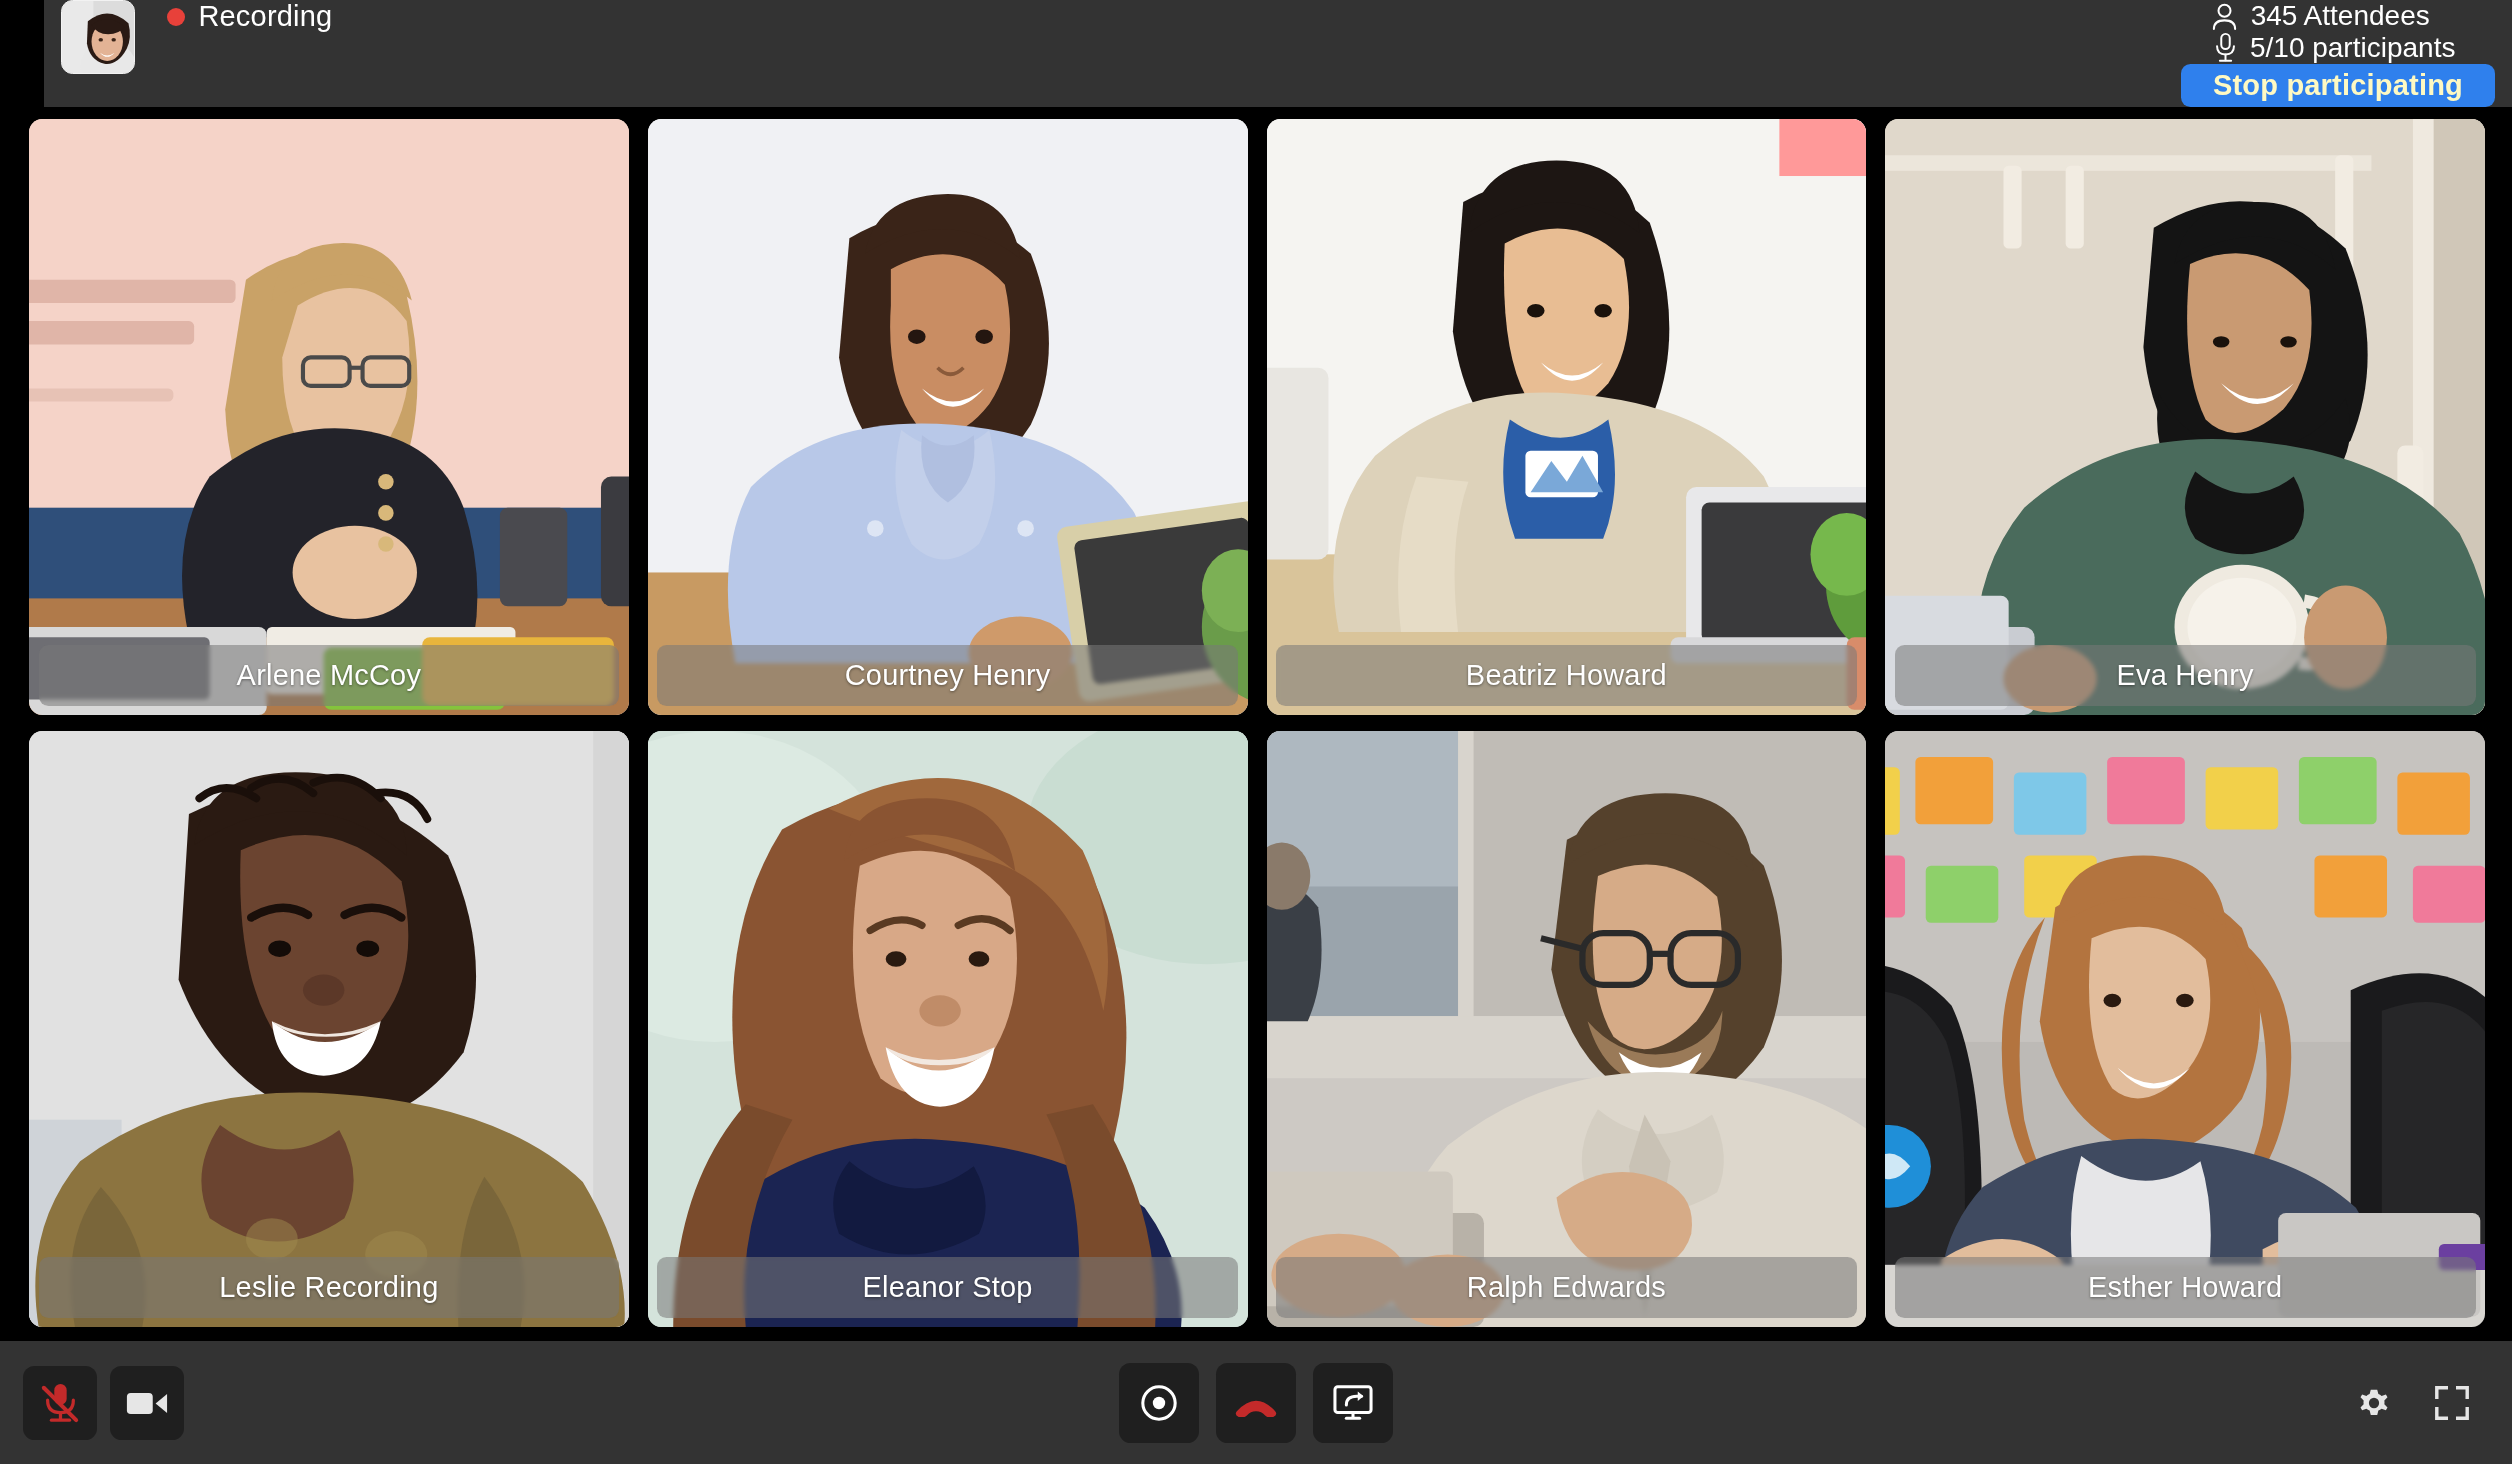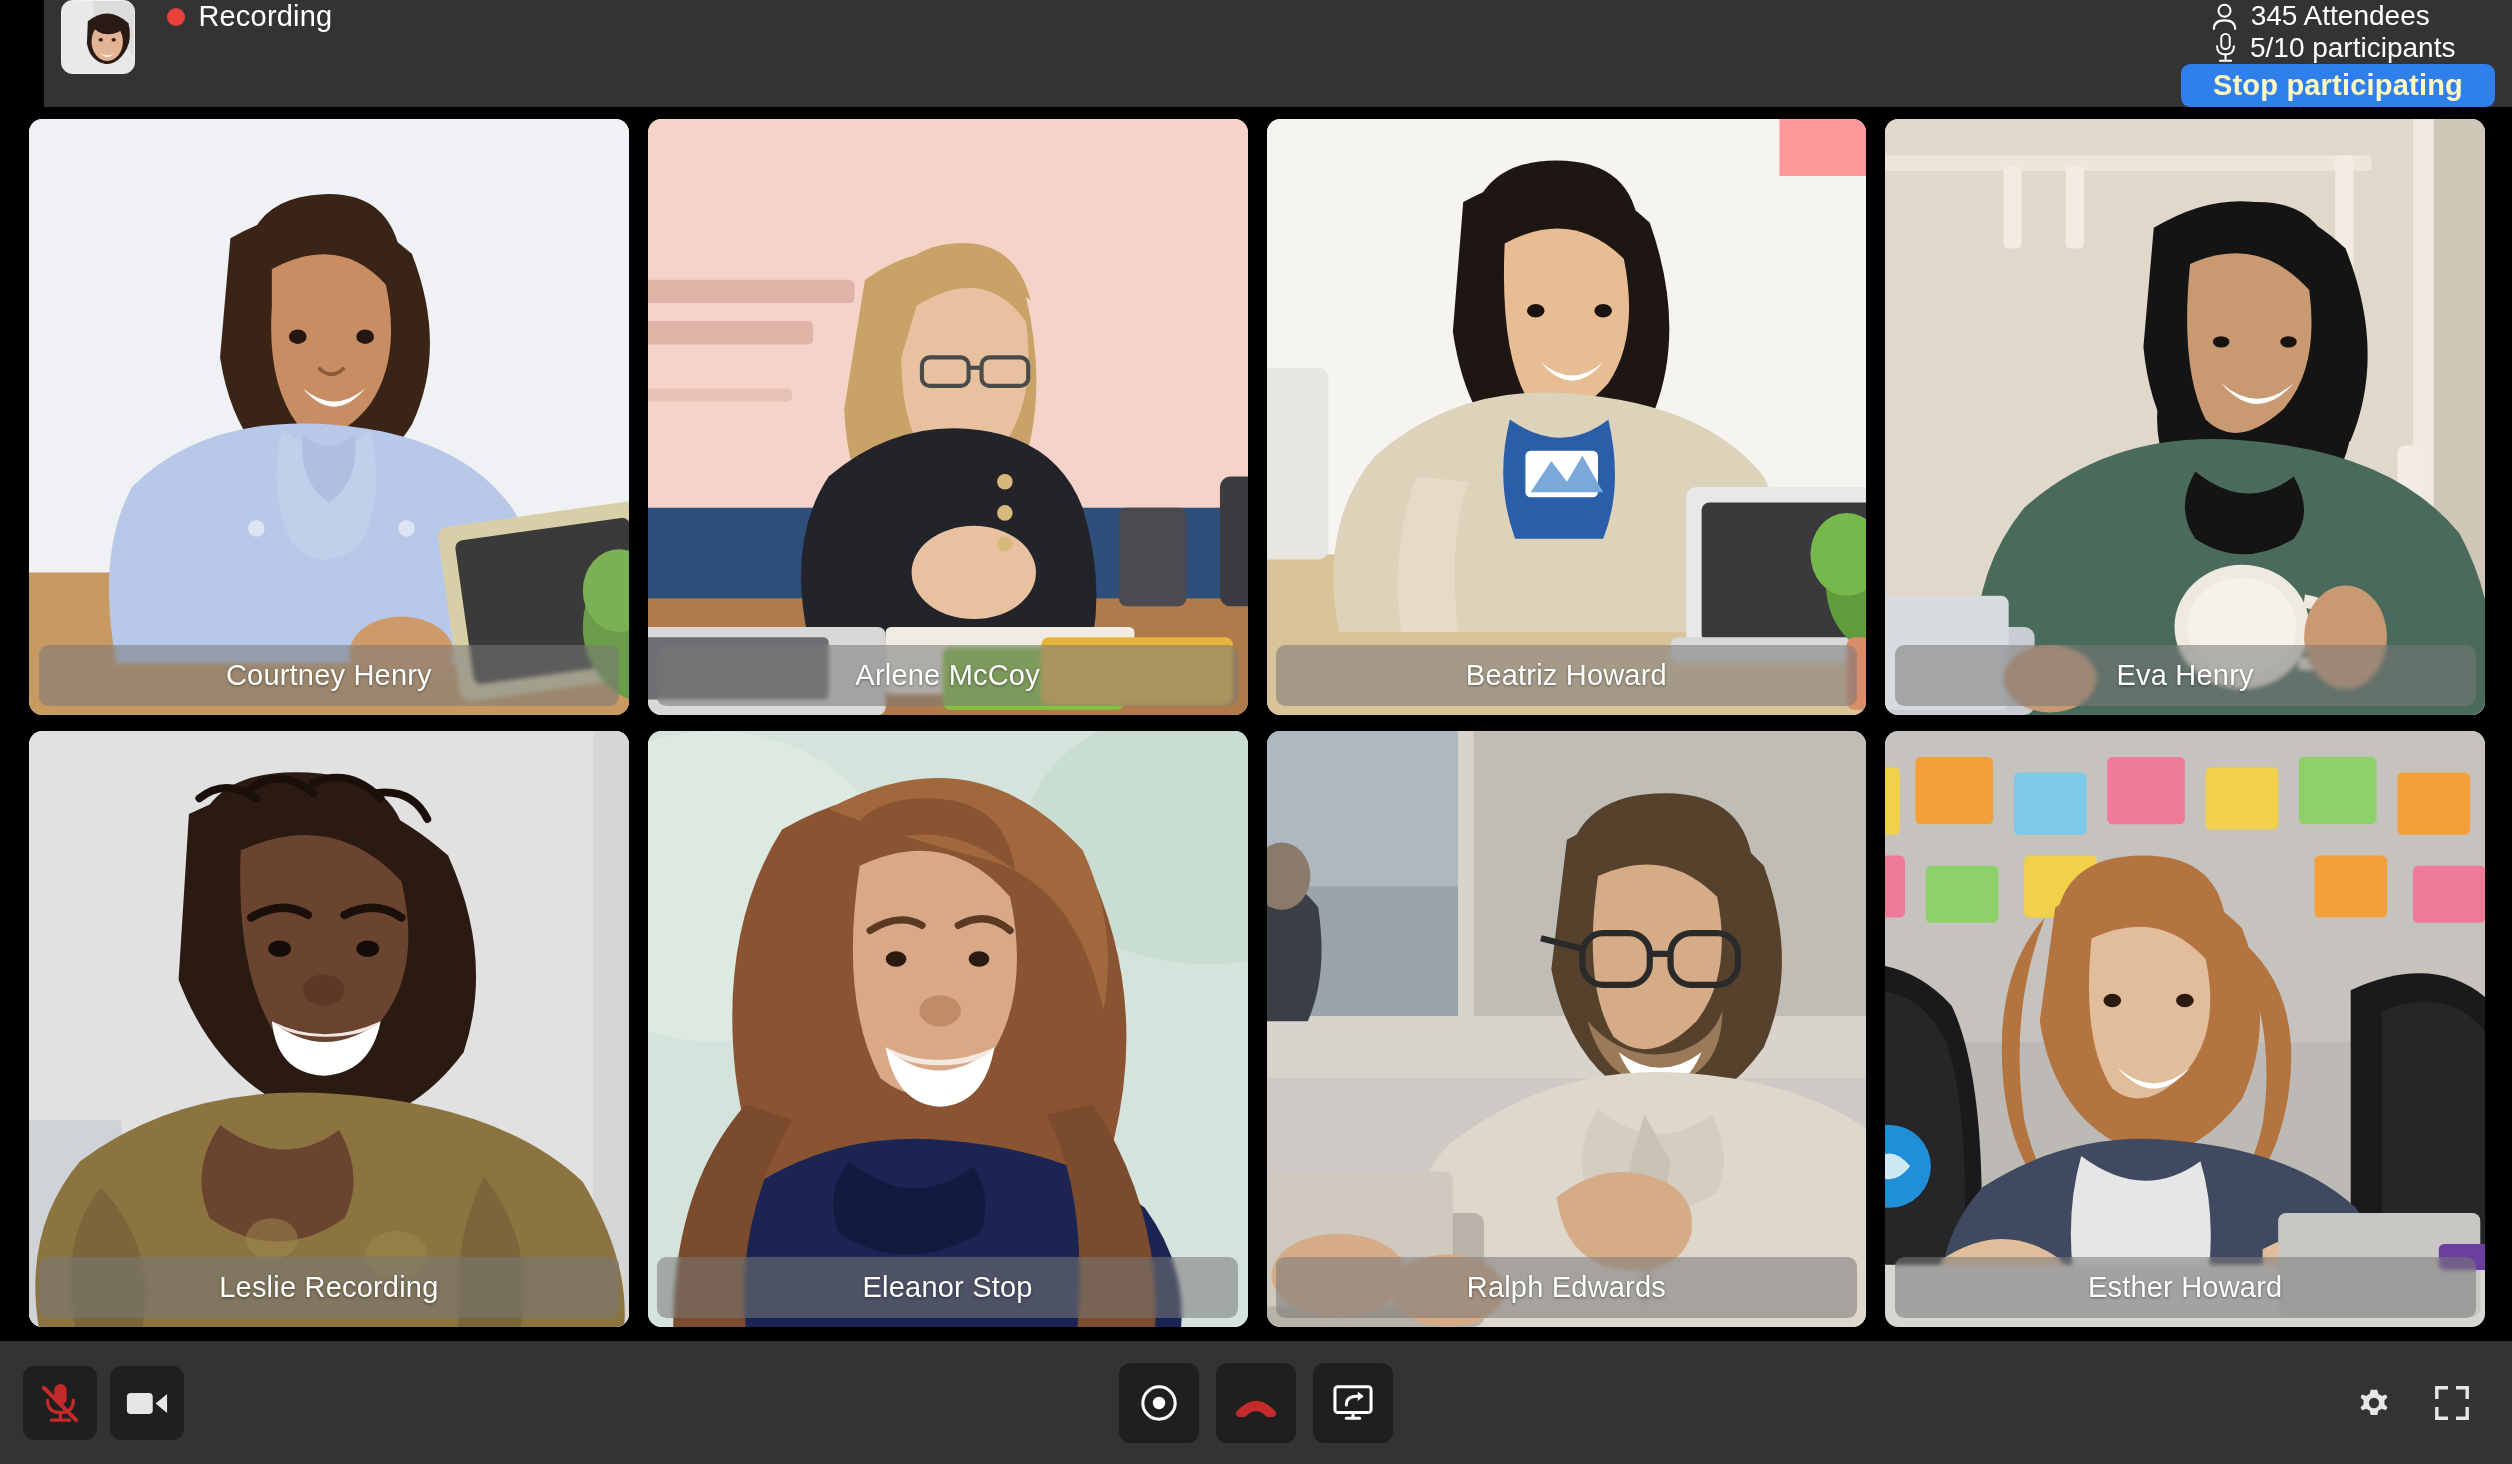--- a/index.html
+++ b/index.html
@@ -246,51 +246,20 @@
         </span>
         <span>5/10 participants</span>
       </div>
 
       <button class="stop-btn">Stop participating</button>
     </div>
   </div>
 
   <div class="stage">
     <div class="grid">
-
-      <div class="tile">
-        <div class="photo">
-          <svg viewBox="0 0 300 230" preserveAspectRatio="xMidYMid slice" aria-hidden="true">
-            <rect width="300" height="230" fill="#eceef1"></rect>
-            <rect x="0" y="0" width="300" height="175" fill="#f0f1f4"></rect>
-            <rect x="0" y="175" width="300" height="55" fill="#c89a62"></rect>
-            <path d="M112 46 q38 -22 70 6 q14 36 0 66 q-18 28 -42 22 q-26 -10 -32 -48 z" fill="#3a2418"></path>
-            <path d="M128 58 q26 -14 44 6 q6 28 -6 46 q-14 18 -28 8 q-12 -16 -10 -46 z" fill="#c98d63"></path>
-            <path d="M118 52 q32 -20 60 2 q-4 -26 -30 -25 q-26 1 -30 23 z" fill="#3a2418"></path>
-            <ellipse cx="138" cy="84" rx="3.4" ry="2.8" fill="#241610"></ellipse>
-            <ellipse cx="164" cy="84" rx="3.4" ry="2.8" fill="#241610"></ellipse>
-            <path d="M140 104 q12 10 24 0 q-12 14 -24 0 z" fill="#ffffff"></path>
-            <path d="M146 96 q5 5 10 0" stroke="#8a5a3a" stroke-width="1.4" fill="none"></path>
-            <path d="M74 142 q28 -28 78 -24 q50 4 70 34 q12 26 10 58 l-164 0 q-8 -42 6 -68 z" fill="#b8c8e8"></path>
-            <path d="M132 120 q18 14 34 0 q6 26 -4 44 q-14 12 -26 0 q-10 -20 -4 -44 z" fill="#c2cfea"></path>
-            <path d="M140 122 q10 8 20 0 q2 18 -10 26 q-12 -8 -10 -26 z" fill="#b0bfe0"></path>
-            <circle cx="122" cy="158" r="3.2" fill="#dde5f4"></circle>
-            <circle cx="180" cy="158" r="3.2" fill="#dde5f4"></circle>
-            <rect x="196" y="152" width="80" height="68" rx="4" fill="#d8cfa8" transform="rotate(-8 236 186)"></rect>
-            <rect x="202" y="158" width="68" height="56" rx="3" fill="#3a3a3a" transform="rotate(-8 236 186)"></rect>
-            <ellipse cx="276" cy="196" rx="28" ry="30" fill="#6a9c4a"></ellipse>
-            <ellipse cx="262" cy="182" rx="14" ry="16" fill="#7cb055"></ellipse>
-            <ellipse cx="288" cy="178" rx="12" ry="14" fill="#5f8c42"></ellipse>
-            <ellipse cx="178" cy="206" rx="20" ry="14" fill="#cf9a6a"></ellipse>
-          </svg>
-        </div>
-        <div class="name-chip">
-          <span>Courtney Henry</span>
-        </div>
-      </div>
 
       <div class="tile">
         <div class="photo">
           <svg viewBox="0 0 300 230" preserveAspectRatio="xMidYMid slice" aria-hidden="true">
             <rect width="300" height="230" fill="#f3d0c6"></rect>
             <rect x="0" y="0" width="300" height="150" fill="#f5d3c8"></rect>
             <rect x="0" y="150" width="300" height="40" fill="#2f4f7a"></rect>
             <rect x="0" y="185" width="300" height="45" fill="#b07a4a"></rect>
             <rect x="28" y="62" width="86" height="9" rx="2" fill="#e0b5a8"></rect>
             <rect x="28" y="78" width="70" height="9" rx="2" fill="#e0b5a8"></rect>
@@ -311,20 +280,51 @@
             <circle cx="172" cy="164" r="3" fill="#d8b87a"></circle>
             <rect x="0" y="196" width="126" height="34" rx="3" fill="#d8d8d8"></rect>
             <rect x="18" y="200" width="86" height="24" rx="2" fill="#6e6e73"></rect>
             <rect x="126" y="196" width="96" height="26" rx="2" fill="#f0ece4"></rect>
             <rect x="148" y="204" width="70" height="24" rx="3" fill="#84c43c"></rect>
             <rect x="186" y="200" width="74" height="26" rx="3" fill="#e8b53c"></rect>
           </svg>
         </div>
         <div class="name-chip">
           <span>Arlene McCoy</span>
+        </div>
+      </div>
+
+      <div class="tile">
+        <div class="photo">
+          <svg viewBox="0 0 300 230" preserveAspectRatio="xMidYMid slice" aria-hidden="true">
+            <rect width="300" height="230" fill="#eceef1"></rect>
+            <rect x="0" y="0" width="300" height="175" fill="#f0f1f4"></rect>
+            <rect x="0" y="175" width="300" height="55" fill="#c89a62"></rect>
+            <path d="M112 46 q38 -22 70 6 q14 36 0 66 q-18 28 -42 22 q-26 -10 -32 -48 z" fill="#3a2418"></path>
+            <path d="M128 58 q26 -14 44 6 q6 28 -6 46 q-14 18 -28 8 q-12 -16 -10 -46 z" fill="#c98d63"></path>
+            <path d="M118 52 q32 -20 60 2 q-4 -26 -30 -25 q-26 1 -30 23 z" fill="#3a2418"></path>
+            <ellipse cx="138" cy="84" rx="3.4" ry="2.8" fill="#241610"></ellipse>
+            <ellipse cx="164" cy="84" rx="3.4" ry="2.8" fill="#241610"></ellipse>
+            <path d="M140 104 q12 10 24 0 q-12 14 -24 0 z" fill="#ffffff"></path>
+            <path d="M146 96 q5 5 10 0" stroke="#8a5a3a" stroke-width="1.4" fill="none"></path>
+            <path d="M74 142 q28 -28 78 -24 q50 4 70 34 q12 26 10 58 l-164 0 q-8 -42 6 -68 z" fill="#b8c8e8"></path>
+            <path d="M132 120 q18 14 34 0 q6 26 -4 44 q-14 12 -26 0 q-10 -20 -4 -44 z" fill="#c2cfea"></path>
+            <path d="M140 122 q10 8 20 0 q2 18 -10 26 q-12 -8 -10 -26 z" fill="#b0bfe0"></path>
+            <circle cx="122" cy="158" r="3.2" fill="#dde5f4"></circle>
+            <circle cx="180" cy="158" r="3.2" fill="#dde5f4"></circle>
+            <rect x="196" y="152" width="80" height="68" rx="4" fill="#d8cfa8" transform="rotate(-8 236 186)"></rect>
+            <rect x="202" y="158" width="68" height="56" rx="3" fill="#3a3a3a" transform="rotate(-8 236 186)"></rect>
+            <ellipse cx="276" cy="196" rx="28" ry="30" fill="#6a9c4a"></ellipse>
+            <ellipse cx="262" cy="182" rx="14" ry="16" fill="#7cb055"></ellipse>
+            <ellipse cx="288" cy="178" rx="12" ry="14" fill="#5f8c42"></ellipse>
+            <ellipse cx="178" cy="206" rx="20" ry="14" fill="#cf9a6a"></ellipse>
+          </svg>
+        </div>
+        <div class="name-chip">
+          <span>Courtney Henry</span>
         </div>
       </div>
 
       <div class="tile">
         <div class="photo">
           <svg viewBox="0 0 300 230" preserveAspectRatio="xMidYMid slice" aria-hidden="true">
             <rect width="300" height="230" fill="#f3f2ef"></rect>
             <rect x="0" y="0" width="300" height="168" fill="#f5f4f1"></rect>
             <rect x="0" y="168" width="300" height="62" fill="#d9c49a"></rect>
             <rect x="232" y="0" width="48" height="22" fill="#f99"></rect>

